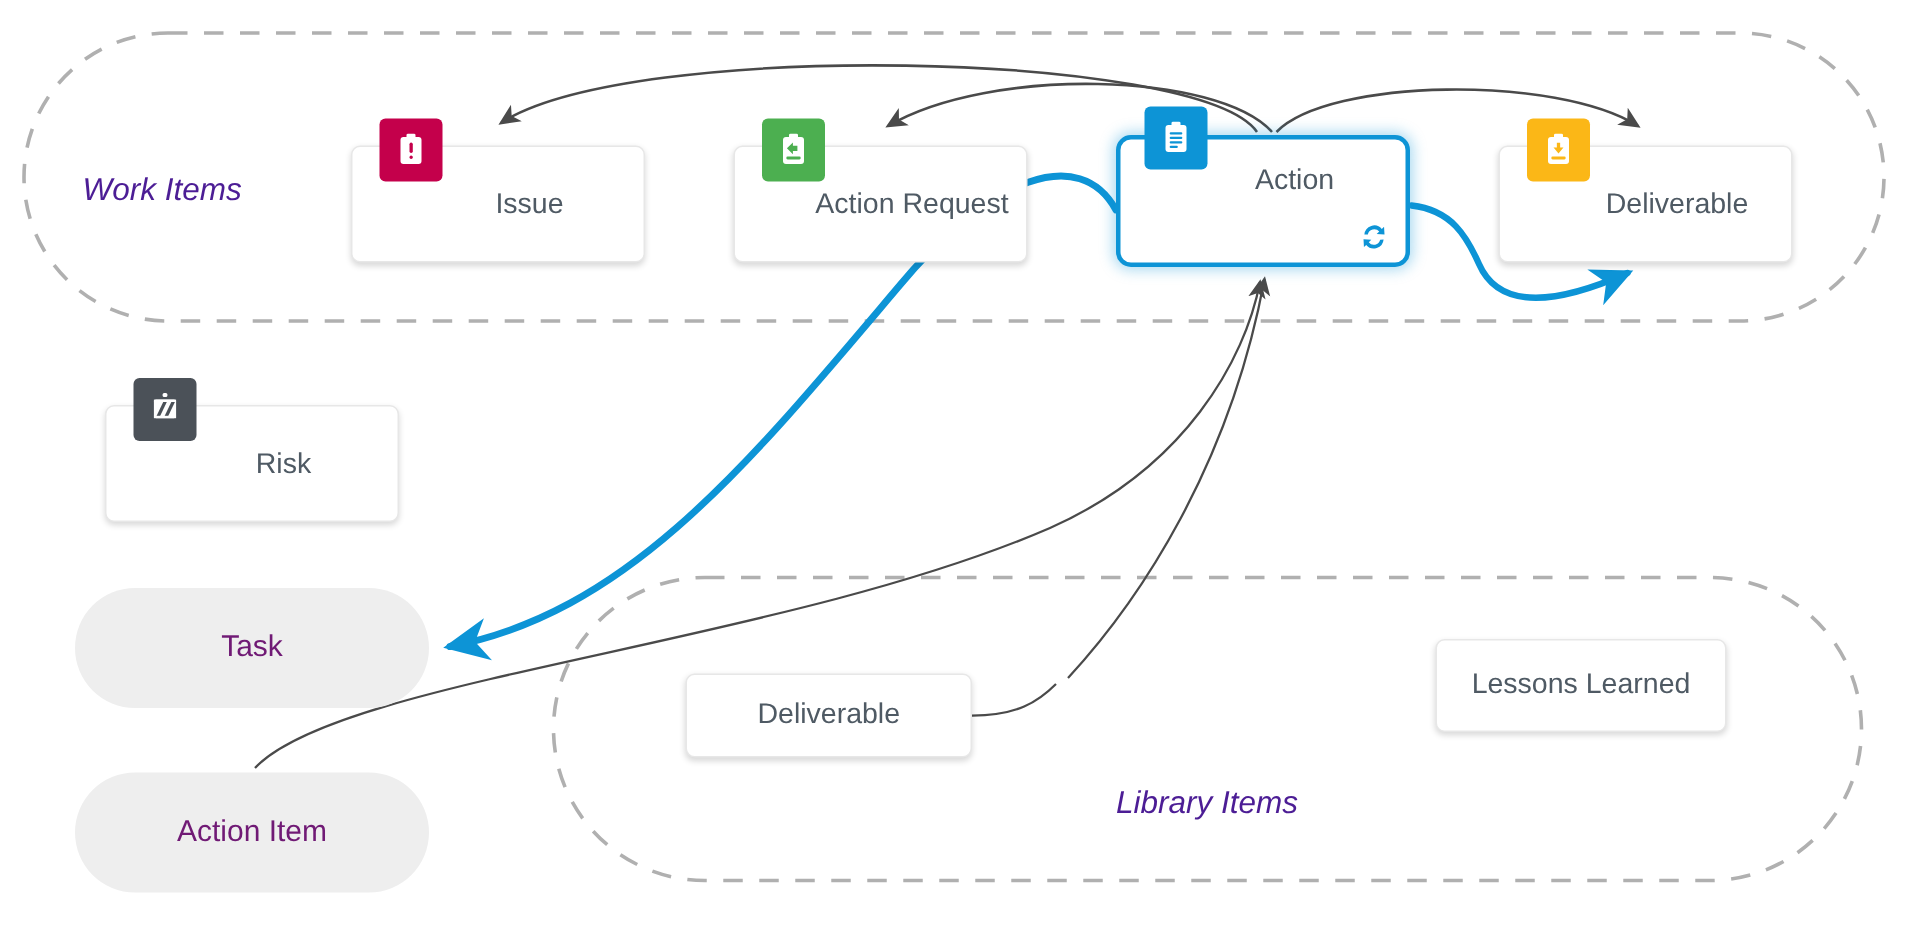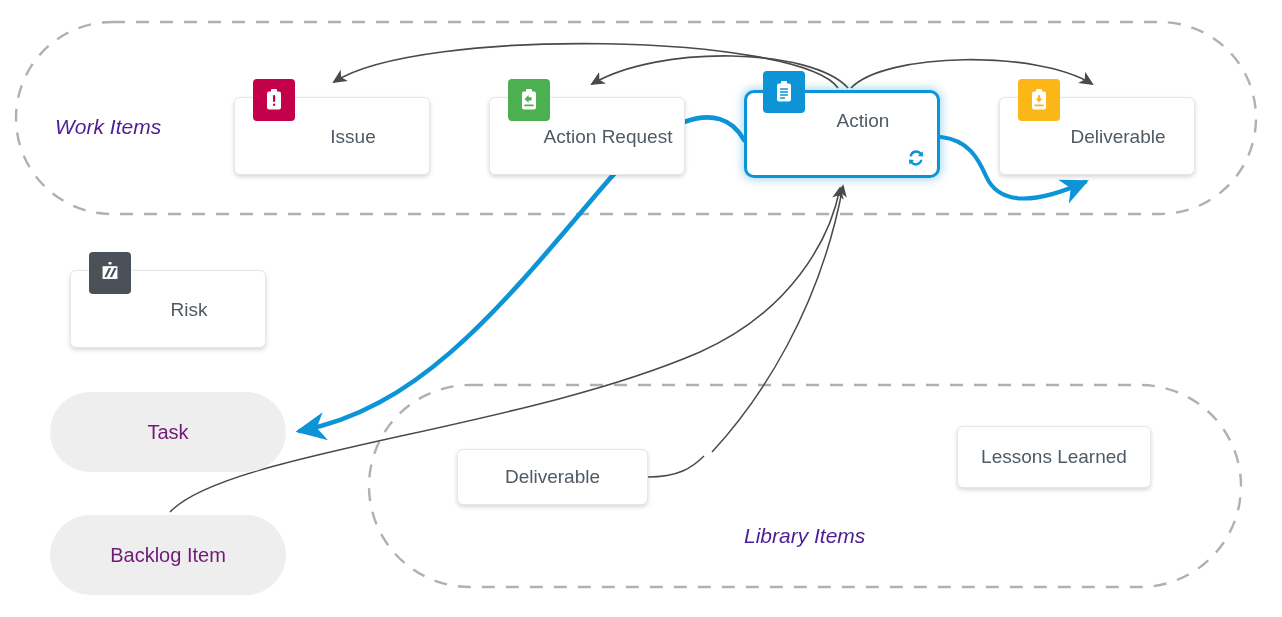--- a/index.html
+++ b/index.html
@@ -244,21 +244,21 @@
         </svg>
       </span>
     </div>
     <div class="card-label">Risk</div>
   </div>
 
   <div class="pill" id="pill-task">
     <div class="card-label">Task</div>
   </div>
   <div class="pill" id="pill-backlog">
-    <div class="card-label">Backlog Item</div>
+    <div class="card-label">Action Item</div>
   </div>
 
   <div class="card lib" id="card-attachment">
     <div class="card-label">Deliverable</div>
   </div>
   <div class="card lib" id="card-lessons">
     <div class="card-label">Lessons Learned</div>
   </div>
 
 </div>

